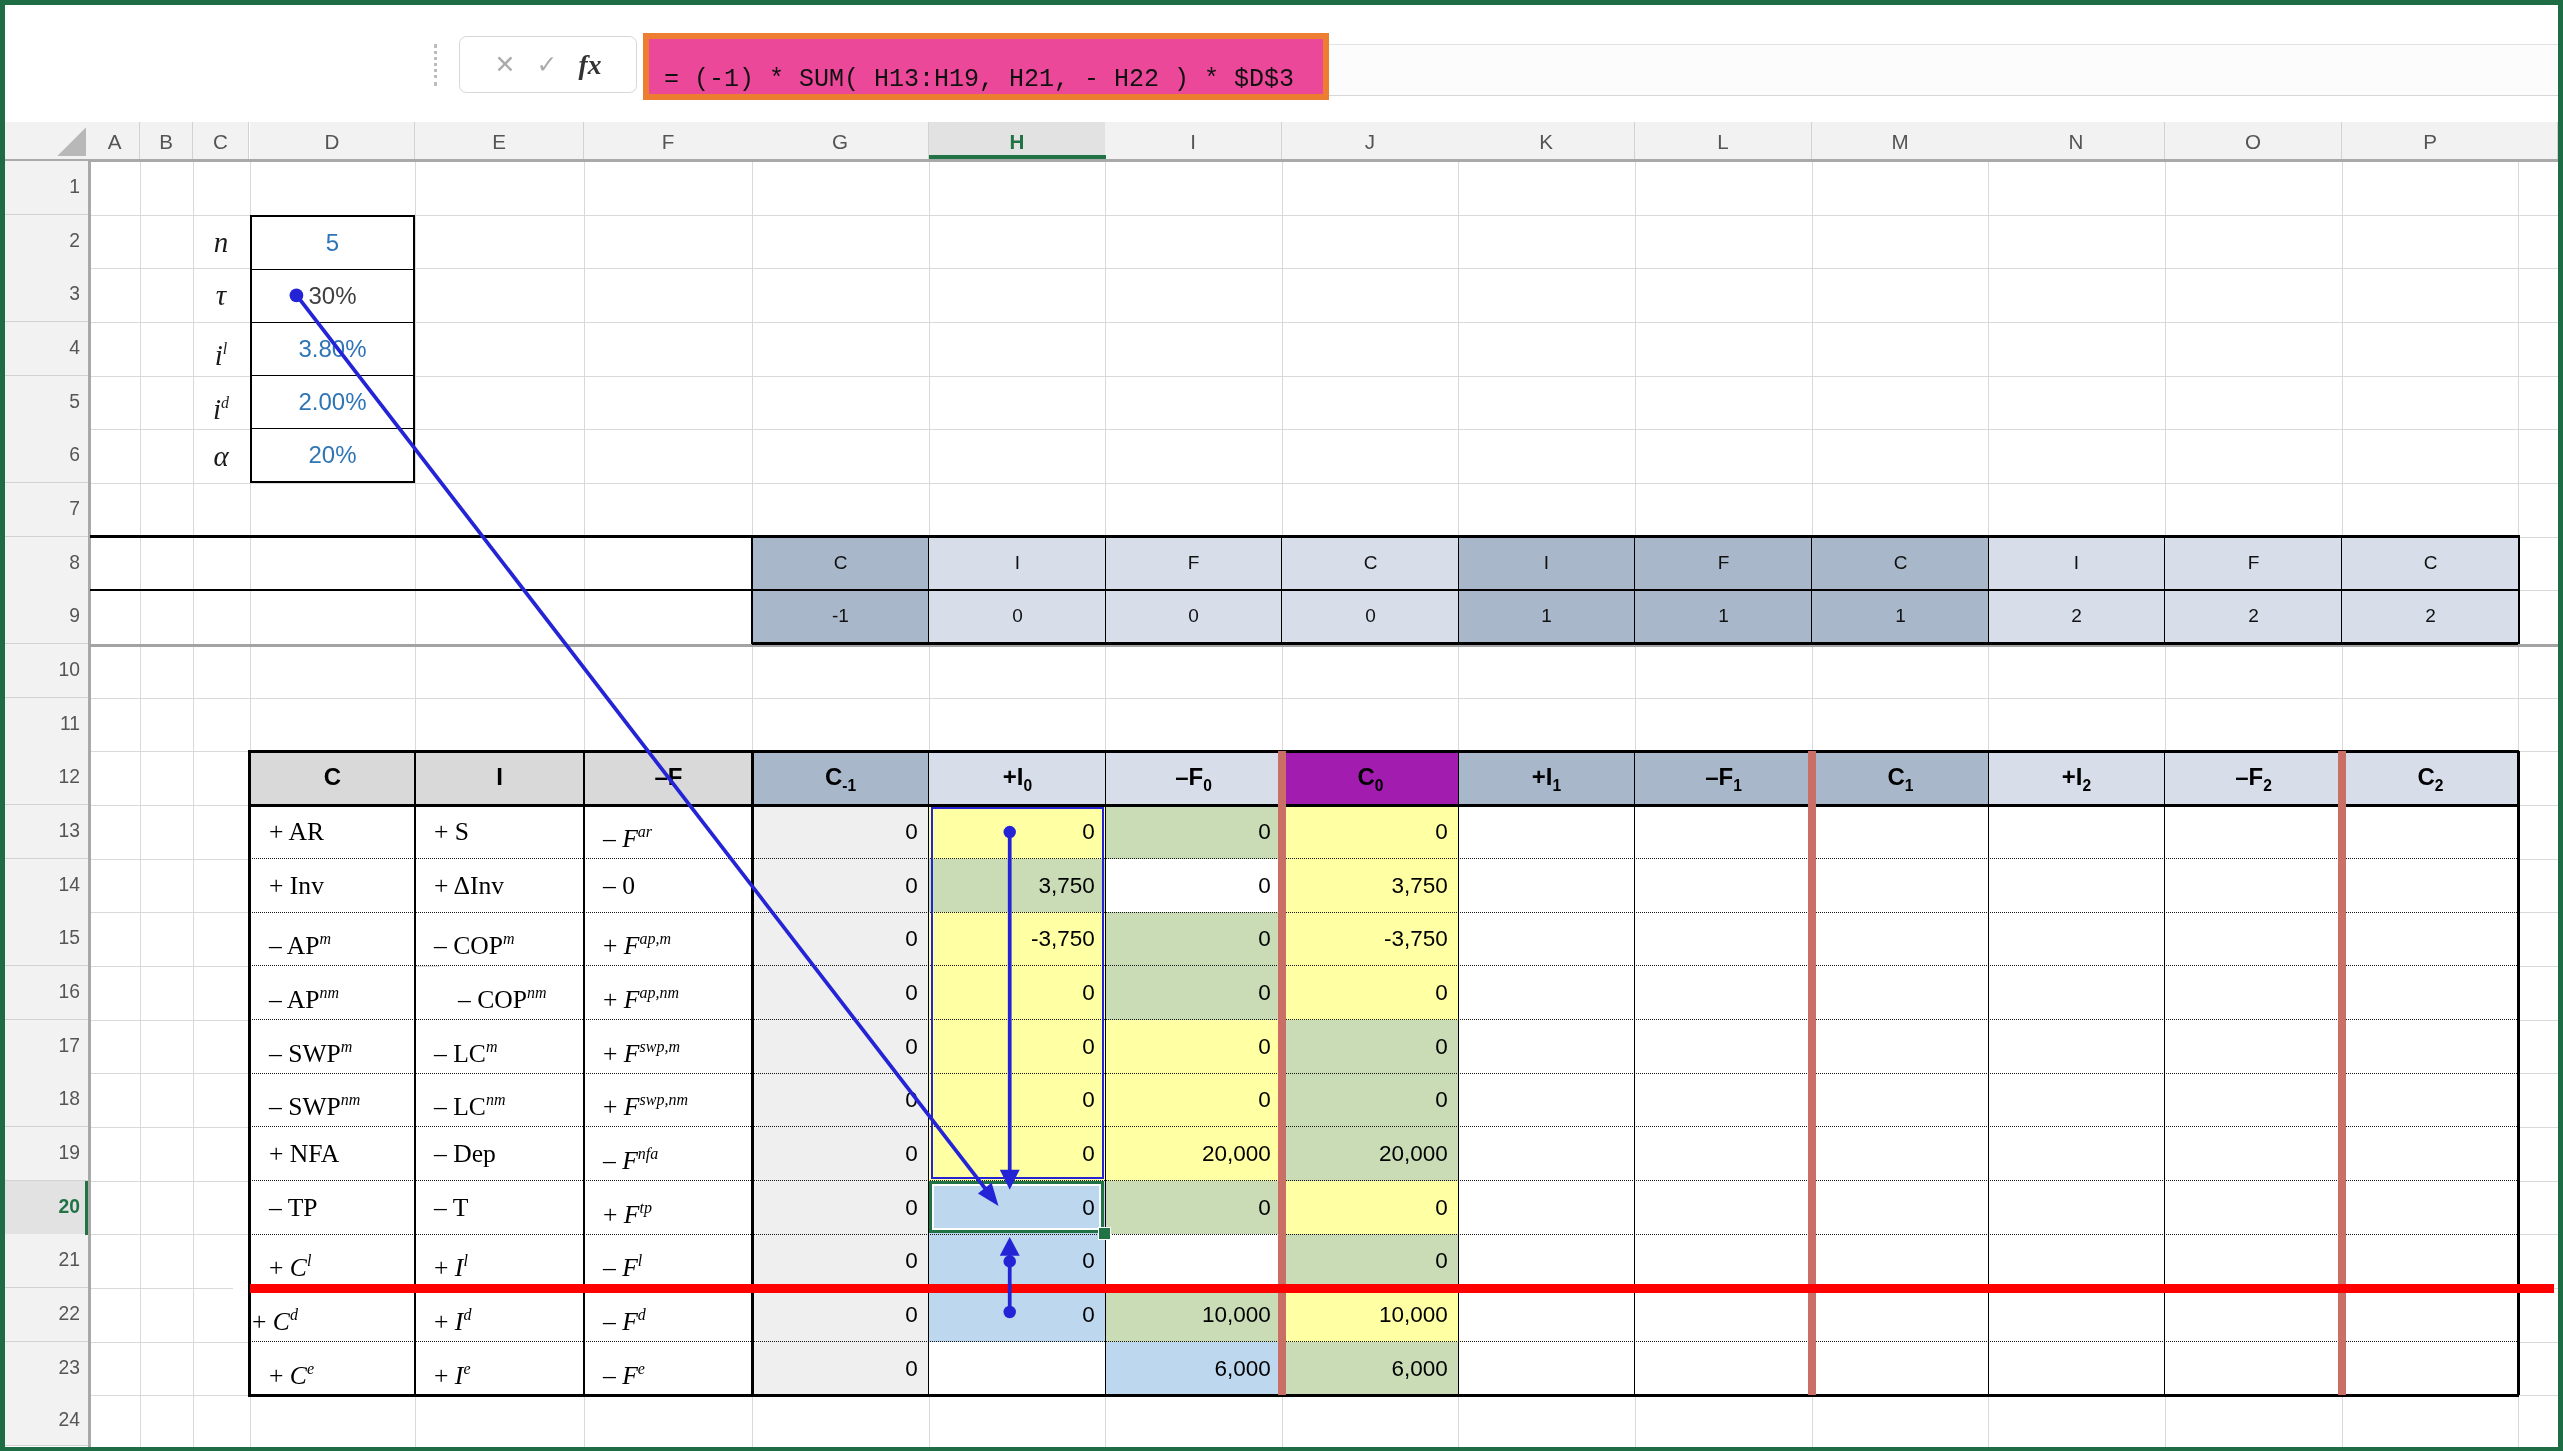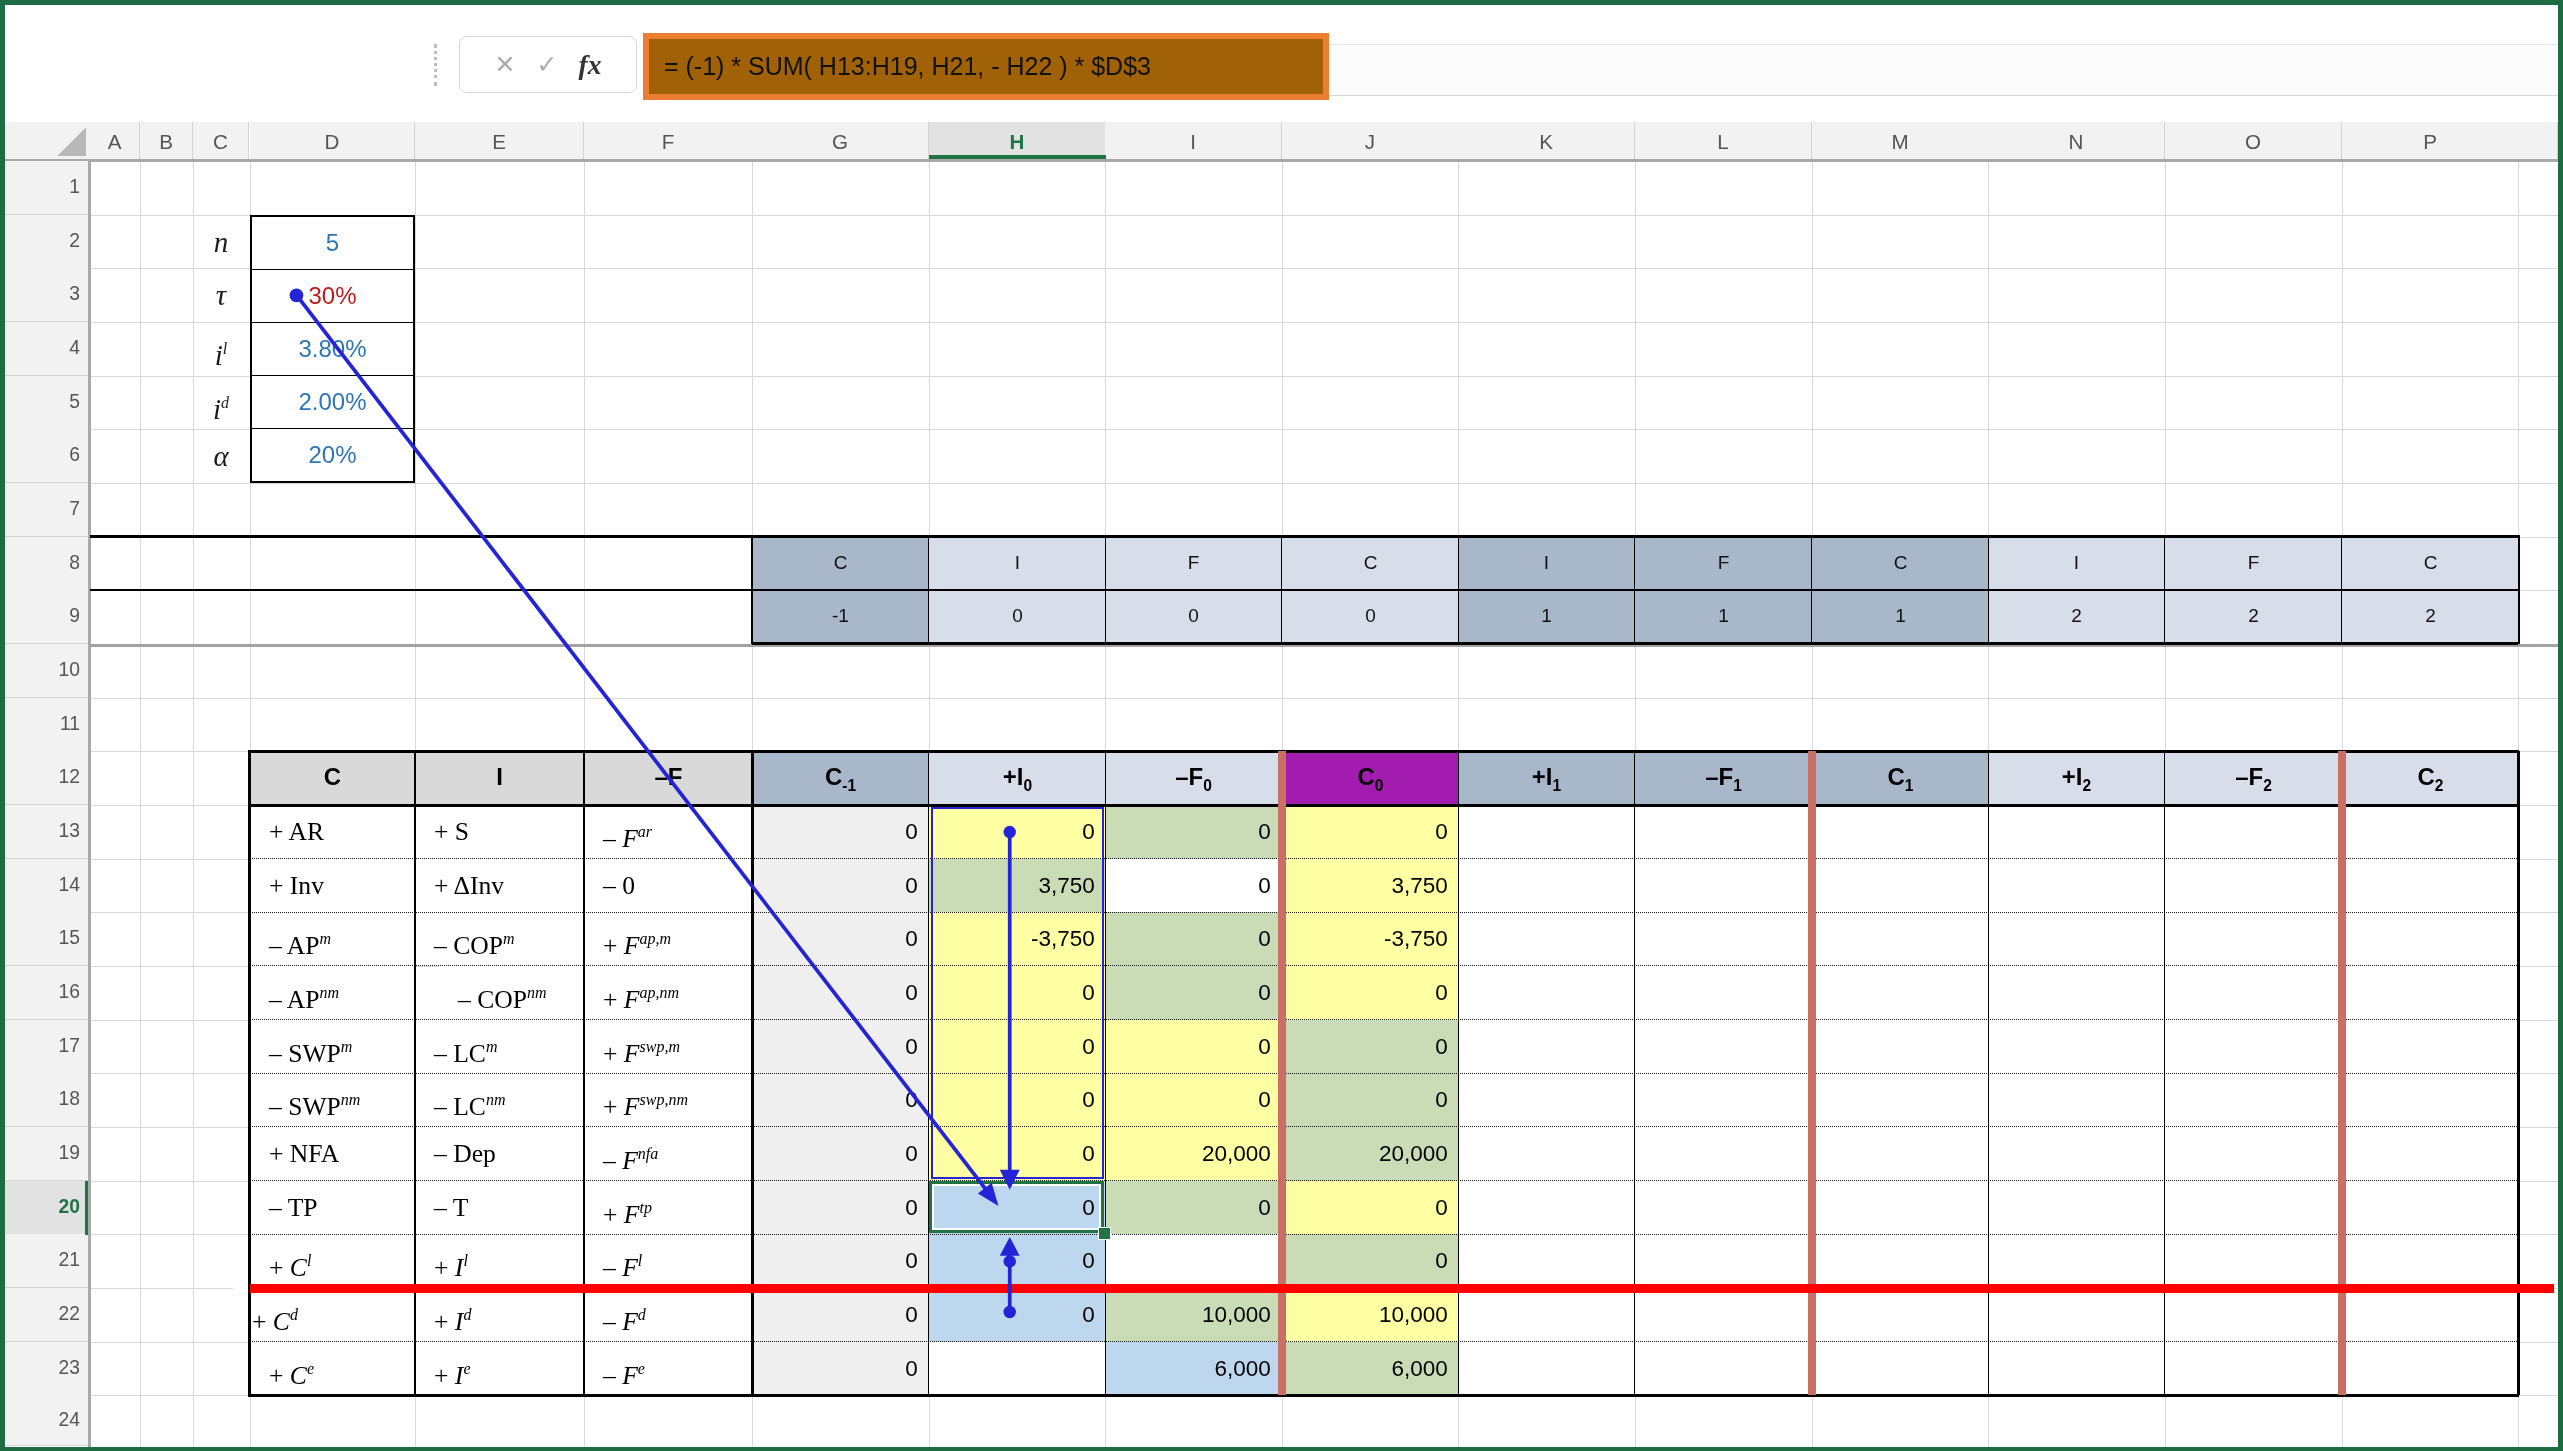--- a/index.html
+++ b/index.html
@@ -12,22 +12,22 @@
   .namebox{left:40px;top:31px;width:367px;height:57px;border:1.9px solid #c9c9c9;border-radius:7.5px;
            font-size:24px;line-height:54px;padding-left:19px;color:#222;background:#fff;}
   .nb-chev{position:absolute;right:13.7px;top:0;color:#666;font-size:21px;}
   .vsep{left:429px;top:39px;height:42px;width:0;border-left:3.1px dotted #bdbdbd;}
   .fx-group{left:454px;top:31px;width:178px;height:57px;border:1.9px solid #d6d6d6;border-radius:7.5px;
             display:flex;align-items:center;justify-content:center;gap:21px;background:#fff;}
   .ico-x,.ico-check{font-size:25px;color:#ababab;}
   .ico-fx{font-size:27.5px;color:#333;font-family:"Liberation Serif","DejaVu Serif",serif;font-style:italic;font-weight:600;}
   .fbar-rest{left:1324px;top:39px;width:1234px;height:52px;background:#fcfcfc;
              border-top:1.9px solid #e3e3e3;border-bottom:1.9px solid #d7d7d7;}
-  .formula-highlight{left:638px;top:27.5px;width:686px;height:67px;border:6.9px solid #ed7d31;background:#a16207;
-                     display:flex;align-items:center;z-index:16;}
+  .formula-highlight{left:638px;top:27.5px;width:686px;height:67px;border:6.9px solid #ed7d31;background:#ec4899;
+                     display:flex;align-items:flex-end;z-index:16;font-family:Liberation Mono, monospace;}
   .formula-text{font-size:25px;color:#111;padding-left:15px;white-space:nowrap;}
   
   .selectall{left:5px;top:122px;width:85px;height:39px;background:#f2f2f2;z-index:6;}
   .sa-tri{position:absolute;right:3.7px;bottom:5px;width:29px;height:29px;background:#b8b8b8;
           clip-path:polygon(100% 0,100% 100%,0 100%);}
   .colhdr{top:122px;height:39px;background:#f2f2f2;border-right:1.2px solid #d2d2d2;
           text-align:center;line-height:39px;font-size:20.6px;color:#555;z-index:6;}
   .colhdr.active{background:#e2e2e2;color:#217346;font-weight:600;}
   .rowhdr{left:5px;width:85px;background:#f2f2f2;border-bottom:1.2px solid #d2d2d2;
           text-align:right;padding-right:10px;font-size:19.3px;color:#555;line-height:52px;z-index:6;}
@@ -157,21 +157,21 @@
     <div class="abs rowhdr" style="top: 1395px; height: 51px; line-height: 50px;">24</div>
     <div class="abs " style="left: 85px; top: 1181px; width: 5.6px; height: 54px; background: rgb(33, 115, 70); z-index: 6;"></div>
     <div class="abs " style="left: 88px; top: 161px; width: 2.5px; height: 1286px; background: rgb(169, 169, 169); z-index: 6;"></div>
     <div class="abs plabel cell" style="left: 193px; top: 215px; width: 56px; height: 54px;"><span></span><span class="it">n</span></div>
     <div class="abs plabel cell" style="left: 193px; top: 268px; width: 56px; height: 54px;"><span></span><span class="it">τ</span></div>
     <div class="abs plabel cell" style="left: 193px; top: 322px; width: 56px; height: 54px;"><span></span><span class="it">i</span><sup class="it">l</sup></div>
     <div class="abs plabel cell" style="left: 193px; top: 376px; width: 56px; height: 54px;"><span></span><span class="it">i</span><sup class="it">d</sup></div>
     <div class="abs plabel cell" style="left: 193px; top: 429px; width: 56px; height: 54px;"><span></span><span class="it">α</span></div>
     <div class="abs pvalbox cell" style="left: 250px; top: 215px; width: 165px; height: 268px;">
       <div class="pval" style="color: rgb(46, 117, 182);">5</div>
-      <div class="pval" style="color: #b91c1c;">30%</div>
+      <div class="pval" style="color: #404040;">30%</div>
       <div class="pval" style="color: rgb(46, 117, 182);">3.80%</div>
       <div class="pval" style="color: rgb(46, 117, 182);">2.00%</div>
       <div class="pval" style="color: rgb(46, 117, 182);">20%</div>
     </div>
     <div class="abs pcell" style="left: 752px; top: 537px; width: 177px; height: 54px; background: rgb(169, 183, 203);">C</div>
     <div class="abs pcell" style="left: 752px; top: 590px; width: 177px; height: 54px; background: rgb(169, 183, 203);">-1</div>
     <div class="abs pcell" style="left: 929px; top: 537px; width: 177px; height: 54px; background: rgb(216, 222, 233);">I</div>
     <div class="abs pcell" style="left: 929px; top: 590px; width: 177px; height: 54px; background: rgb(216, 222, 233);">0</div>
     <div class="abs pcell" style="left: 1105px; top: 537px; width: 177px; height: 54px; background: rgb(216, 222, 233);">F</div>
     <div class="abs pcell" style="left: 1105px; top: 590px; width: 177px; height: 54px; background: rgb(216, 222, 233);">0</div>

